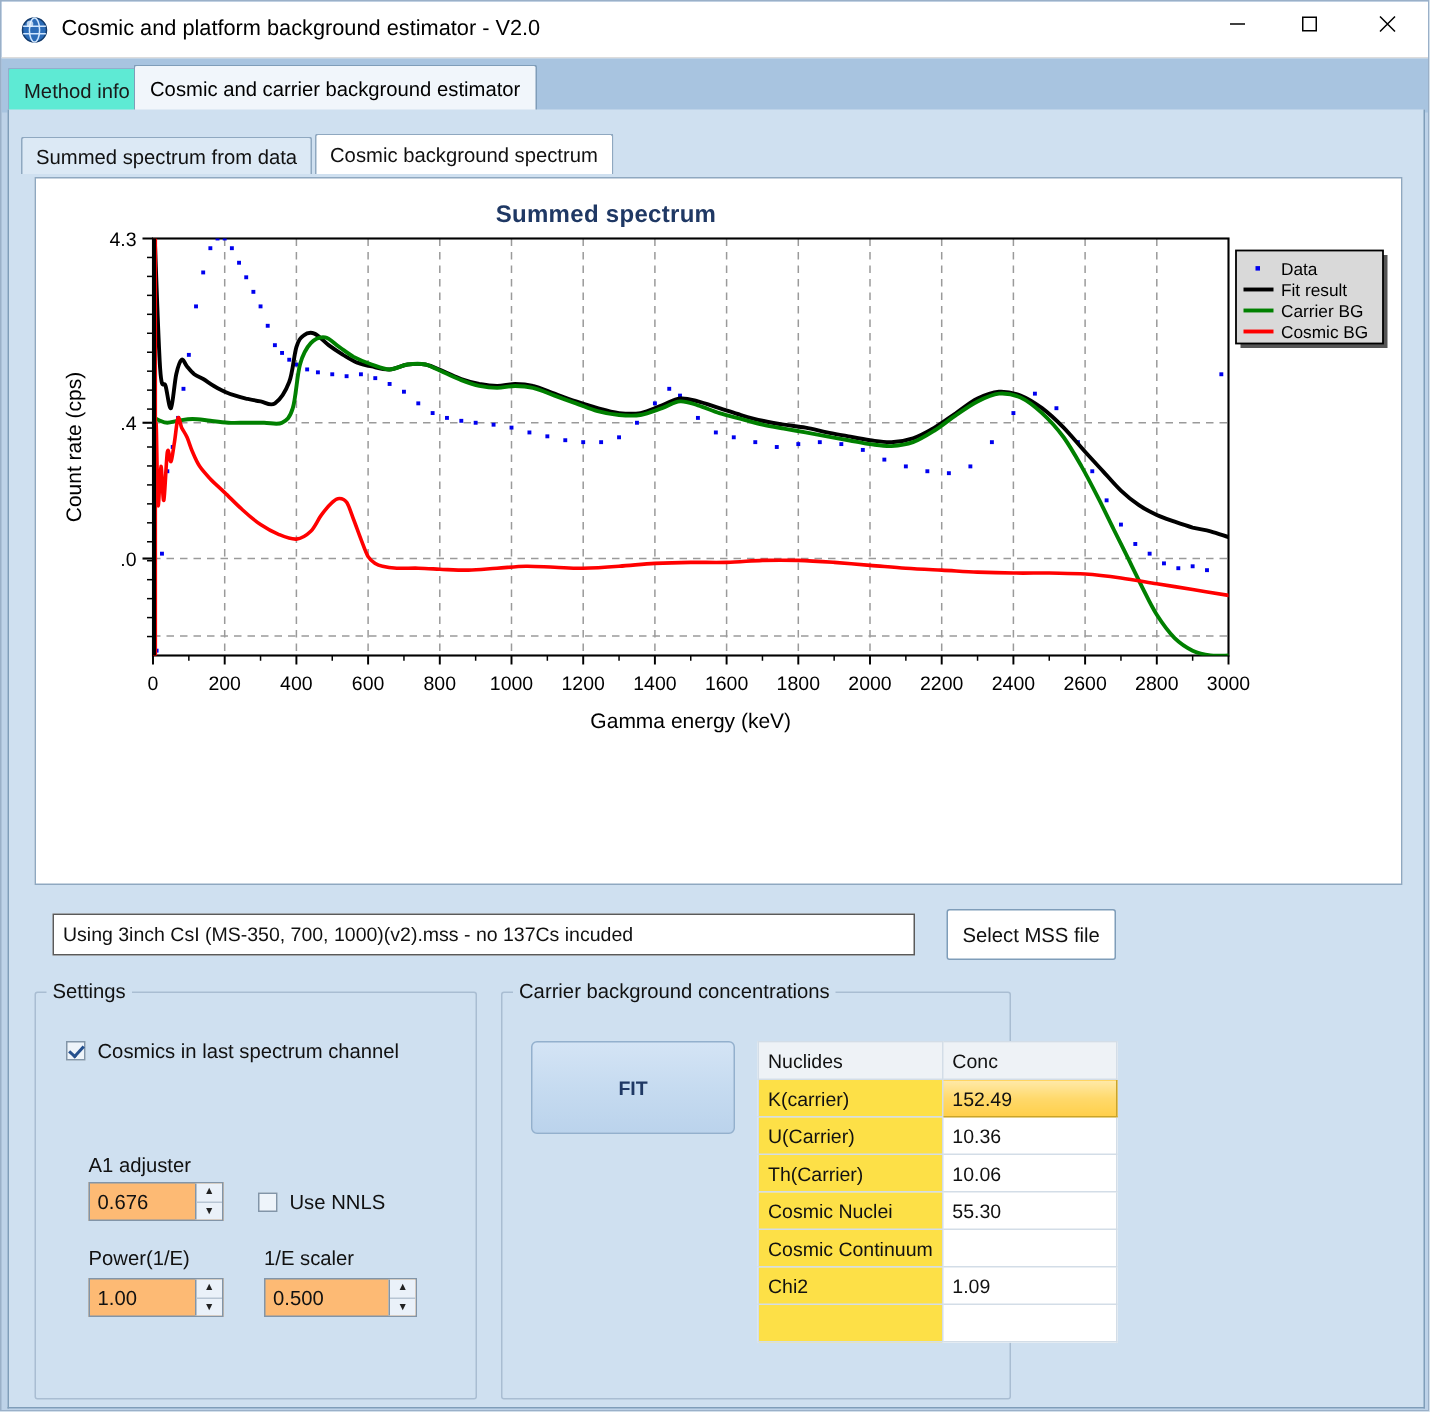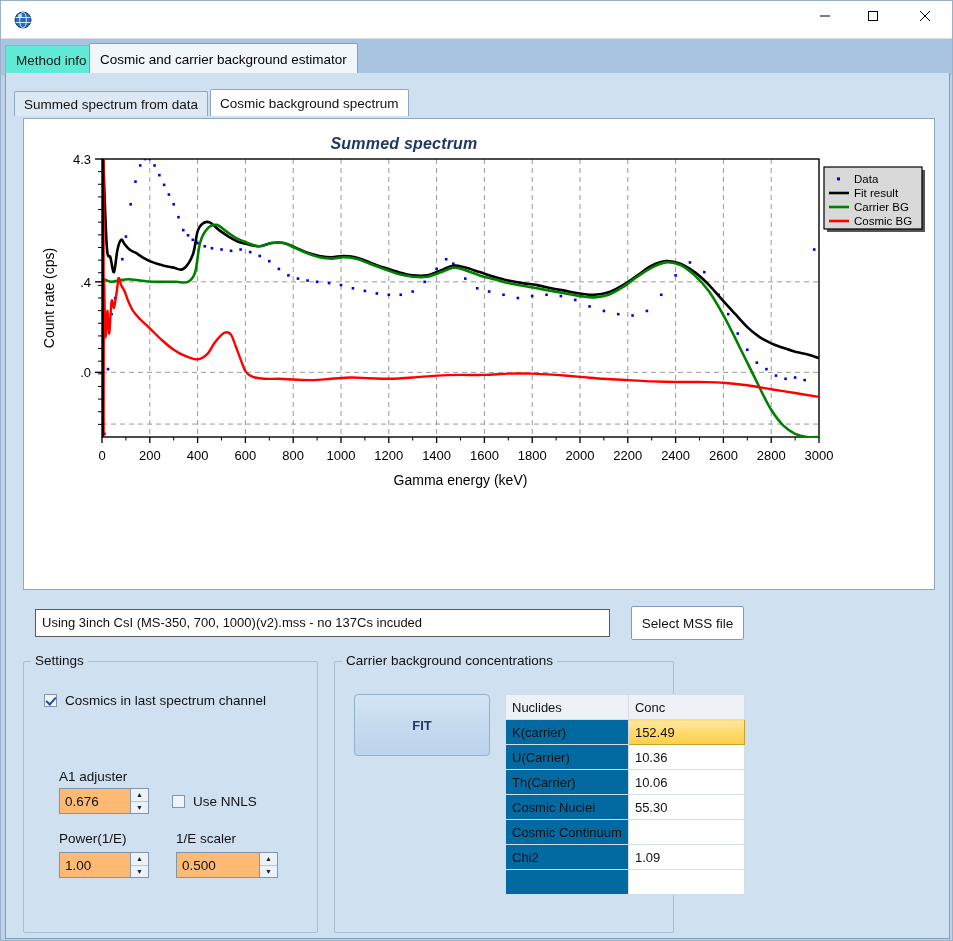--- a/index.html
+++ b/index.html
@@ -106,21 +106,20 @@
     width: 912px; height: 472px;
     background: #ffffff;
     border: 1px solid #8fa8c0;
     box-sizing: border-box;
   }
   .chart-title {
     position: absolute; left: 0; top: 16px; width: 760px;
     text-align: center;
     font-size: 16px; font-weight: bold; color: #1f3864;
     letter-spacing: 0.2px;
-    font-style: italic;
   }
   .plot-svg { position: absolute; left: 0; top: 0; }
 
   
   .mss-row {
     position: absolute; left: 17px; top: 528px; width: 740px; height: 50px;
   }
   .mss-input {
     position: absolute; left: 12px; top: 8px;
     width: 575px; height: 28px;
@@ -224,21 +223,21 @@
   }
   .tbl td {
     border: 1px solid #d3dde7;
     height: 25px;
     font-size: 13px;
     color: #111;
     padding: 0 6px;
     white-space: nowrap;
     box-sizing: border-box;
   }
-  .tbl td.c0 { width: 122px; background: #0369a1; }
+  .tbl td.c0 { width: 122px; background: #fde047; }
   .tbl td.c1 { width: 116px; background: #ffffff; }
   .tbl tr.hdr td { background: #eef2f6; color: #111; }
   .tbl td.hl {
     background: linear-gradient(to bottom,#ffe9a8 0%,#ffd96b 50%,#ffcf4a 100%);
     border: 1px solid #c9a42a;
   }
 </style>
 </head>
 <body>
 
@@ -246,20 +245,21 @@
 
   <div class="titlebar">
     <span class="app-icon">
       <svg width="18" height="18" viewBox="0 0 18 18">
         <circle cx="9" cy="9" r="8" fill="#2b6cb8" stroke="#123a6b" stroke-width="1"></circle>
         <ellipse cx="9" cy="9" rx="3.4" ry="8" fill="none" stroke="#cfe6ff" stroke-width="1"></ellipse>
         <path d="M1.4 6.5h15.2M1.4 11.5h15.2" stroke="#cfe6ff" stroke-width="1" fill="none"></path>
         <circle cx="6" cy="5" r="2.2" fill="#eaf4ff" opacity="0.75"></circle>
       </svg>
     </span>
+    <div class="title-text">Cosmic and platform background estimator - V2.0</div>
 
     <div class="wbtn wbtn-min">
       <svg width="12" height="12" viewBox="0 0 12 12">
           <path d="M1 6h10" stroke="#000" stroke-width="1"></path>
         </svg>
     </div>
     <div class="wbtn wbtn-max">
       <svg width="12" height="12" viewBox="0 0 12 12">
           <rect x="1.5" y="1.5" width="9" height="9" fill="none" stroke="#000" stroke-width="1"></rect>
         </svg>

